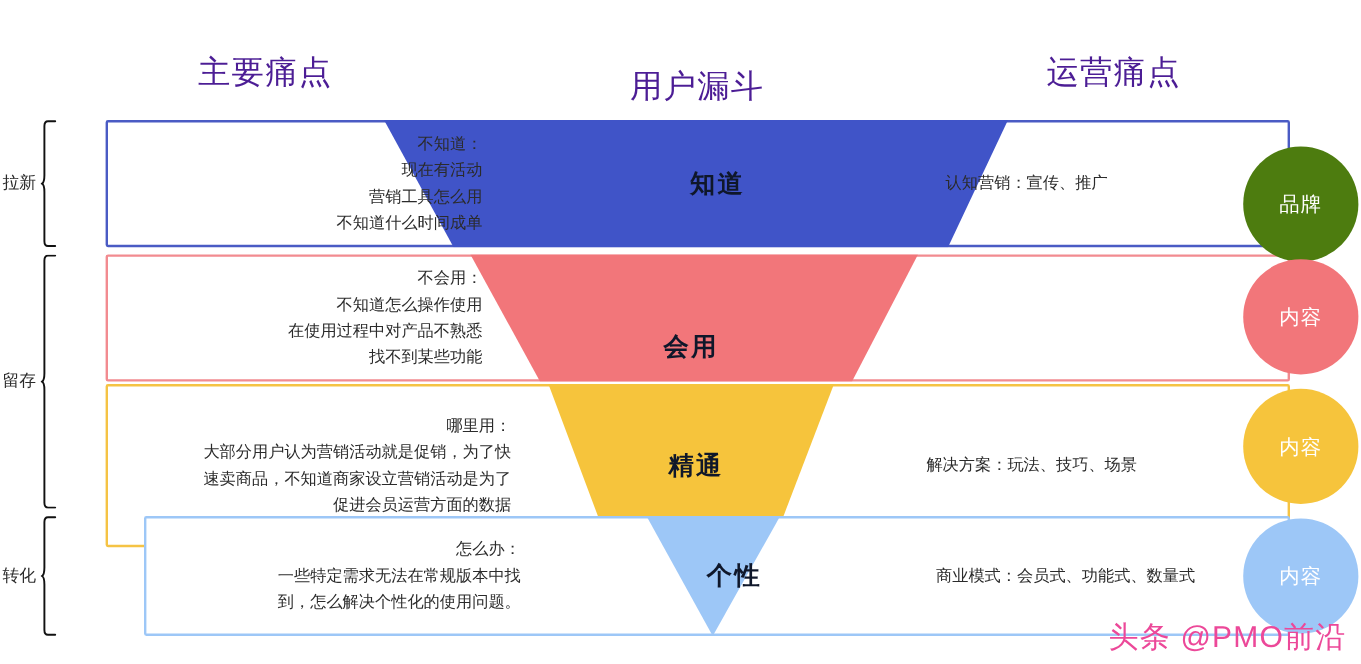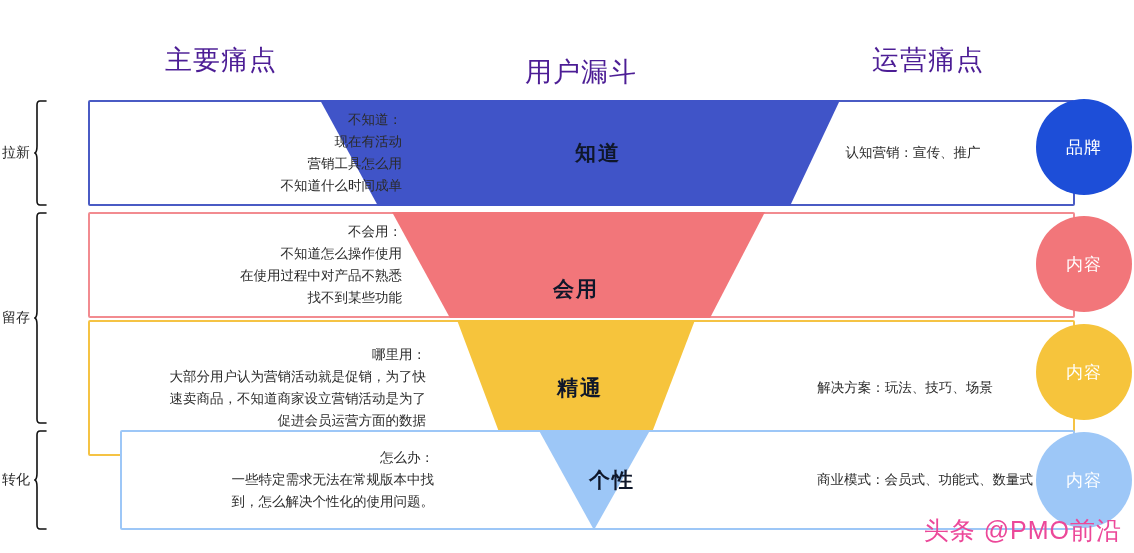--- a/index.html
+++ b/index.html
@@ -120,21 +120,20 @@
   }
   .fl-1 { left: 430px; width: 160px; }
   .fl-2 { left: 408px; width: 160px; margin-top: 24px; }
   .fl-3 { left: 412px; width: 160px; }
   .fl-4 { left: 412px; width: 160px; }
 
   .ops-text {
     position: absolute;
     top: 50%;
     transform: translateY(-50%);
-    text-align: center;
     font-size: 13.5px;
     line-height: 20px;
     color: #2b2b2b;
     white-space: nowrap;
     z-index: 3;
   }
   .ops-1 { left: 700px; width: 250px; }
   .ops-2 { left: 684px; width: 266px; }
   .ops-3 { left: 684px; width: 266px; }
   .ops-4 { left: 660px; width: 290px; }
@@ -144,21 +143,21 @@
     position: absolute;
     border-radius: 50%;
     display: flex;
     align-items: center;
     justify-content: center;
     color: #ffffff;
     font-size: 17px;
     letter-spacing: 1px;
     z-index: 6;
   }
-  .c-1 { right: 2px; top: 99px; width: 96px; height: 96px; background: #1d4ed8; }
+  .c-1 { right: 2px; top: 122px; width: 96px; height: 96px; background: #4d7c0f; }
   .c-2 { right: 2px; top: 216px; width: 96px; height: 96px; background: #f2767a; }
   .c-3 { right: 2px; top: 324px; width: 96px; height: 96px; background: #f6c43c; }
   .c-4 { right: 2px; top: 432px; width: 96px; height: 96px; background: #9dc7f7; }
 
   
   .watermark {
     position: absolute;
     right: 12px;
     bottom: 6px;
     font-size: 25px;

